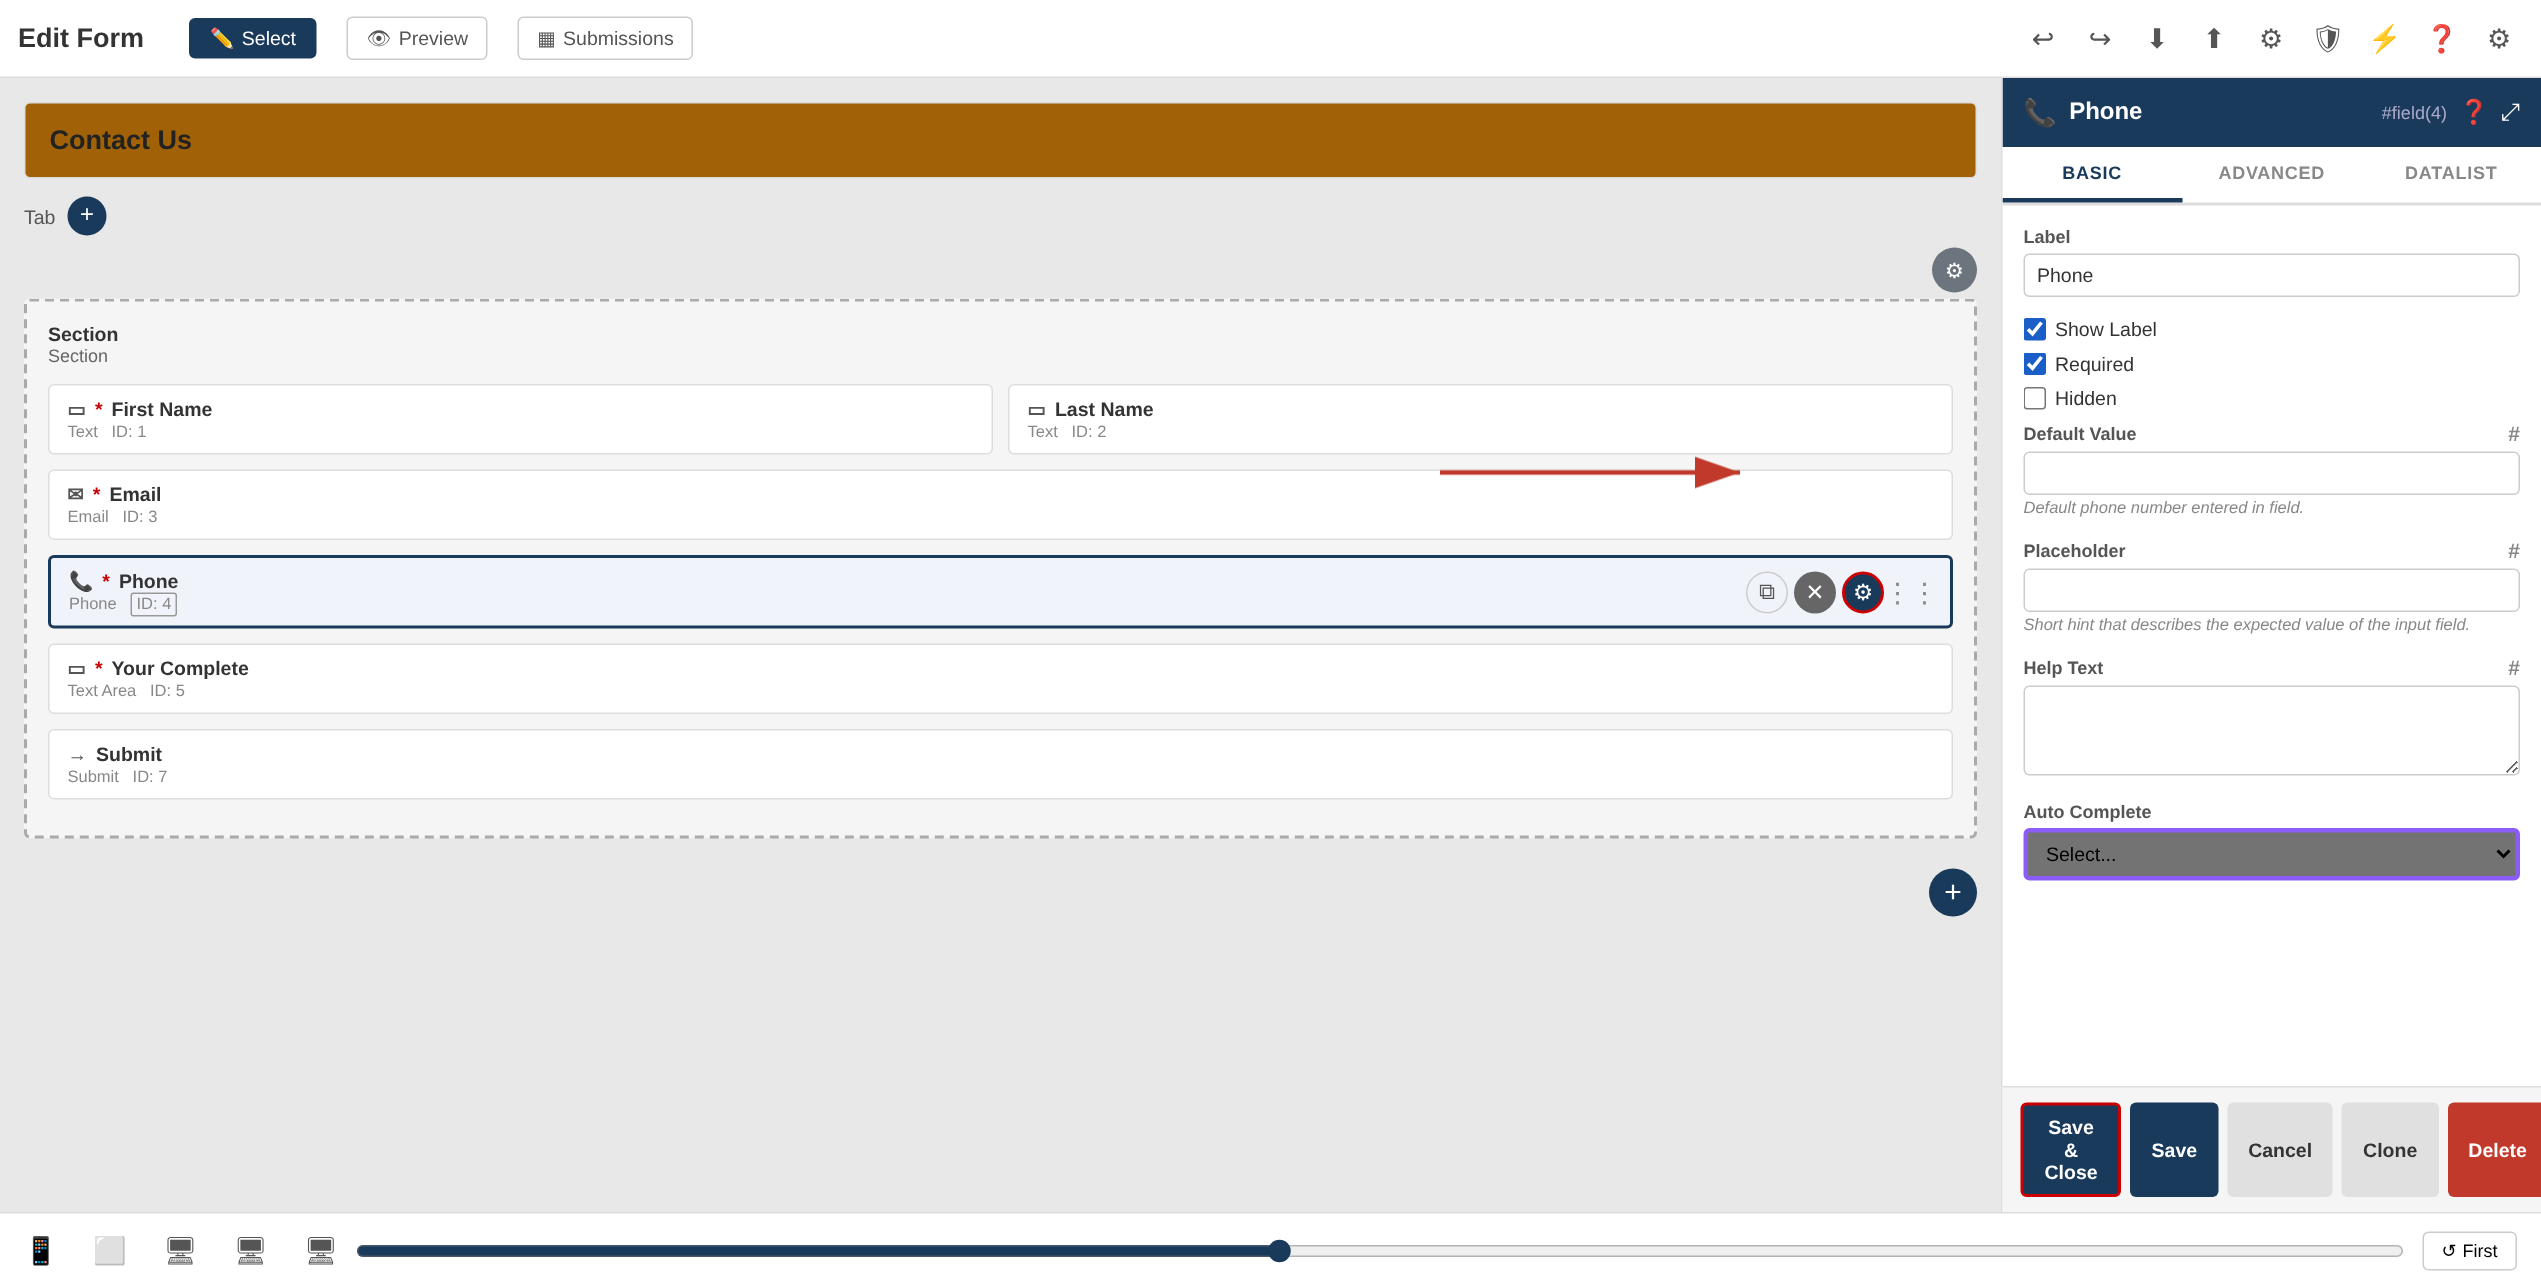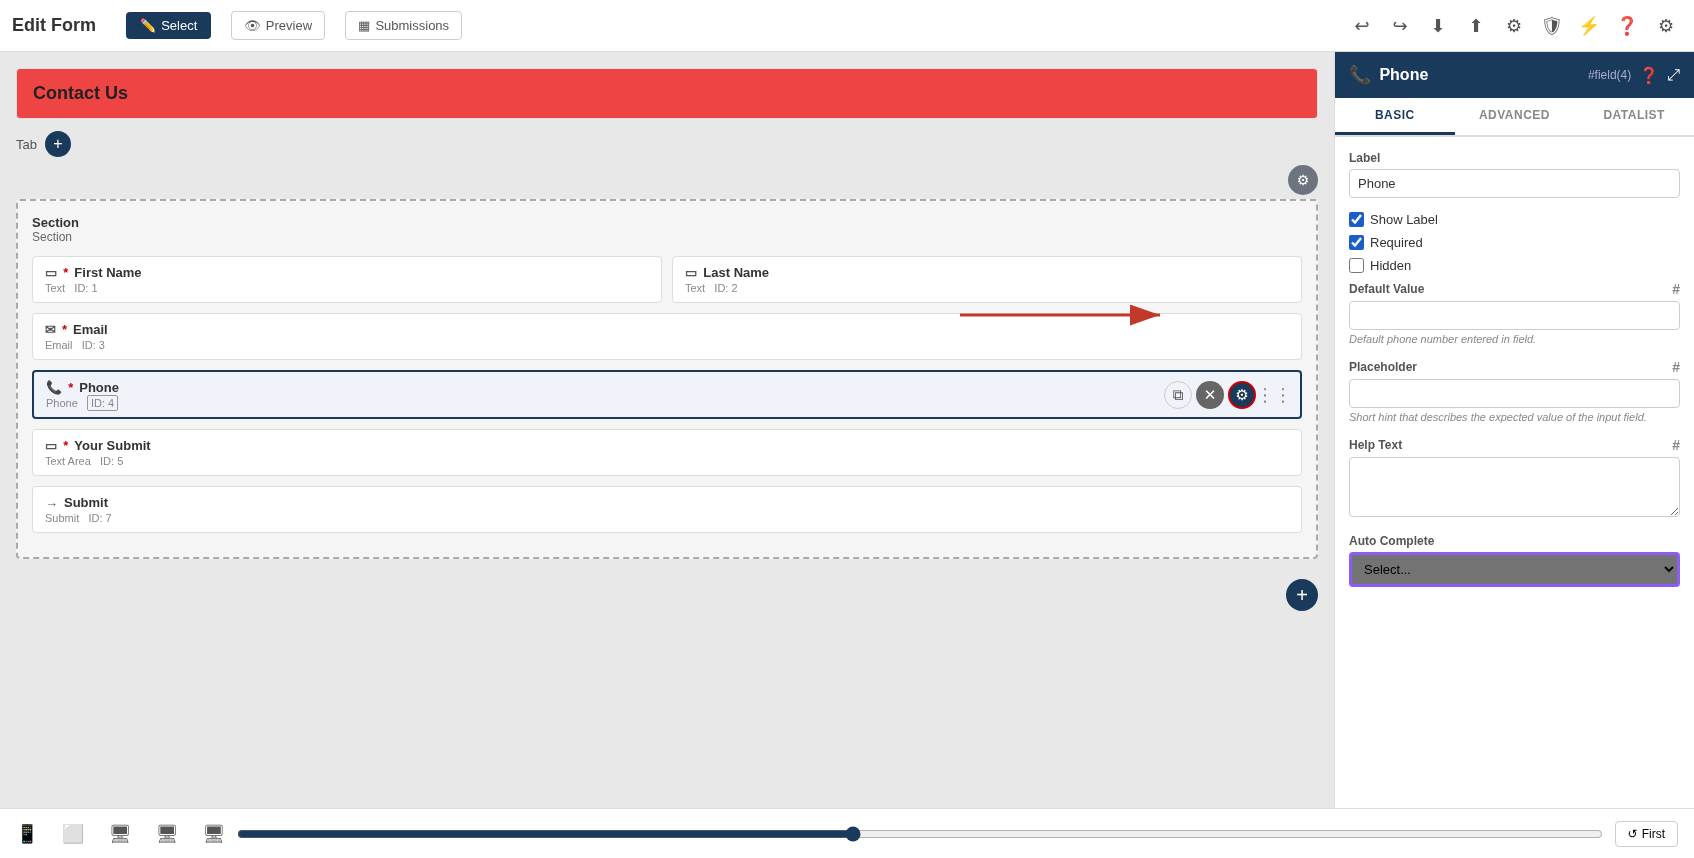--- a/index.html
+++ b/index.html
@@ -16,21 +16,21 @@
     .btn-submissions { background: #fff; color: #555; border: 1px solid #ccc; border-radius: 4px; padding: 6px 12px; cursor: pointer; font-size: 13px; display: flex; align-items: center; gap: 5px; }
     .toolbar-spacer { flex: 1; }
     .toolbar-icons { display: flex; gap: 6px; align-items: center; }
     .toolbar-icon-btn { background: none; border: none; cursor: pointer; color: #555; font-size: 18px; width: 32px; height: 32px; border-radius: 50%; display: flex; align-items: center; justify-content: center; }
 
     
     .main-layout { display: flex; flex: 1; overflow: hidden; }
 
     
     .form-canvas { flex: 1; overflow-y: auto; padding: 16px; background: #e8e8e8; }
-    .form-title-bar { background: #ef4444; border: 1px solid #ddd; border-radius: 4px; padding: 14px 16px; margin-bottom: 12px; font-size: 18px; font-weight: bold; color: #222; }
+    .form-title-bar { background: #a16207; border: 1px solid #ddd; border-radius: 4px; padding: 14px 16px; margin-bottom: 12px; font-size: 18px; font-weight: bold; color: #222; }
     .tab-bar { display: flex; align-items: center; margin-bottom: 8px; }
     .tab-label { font-size: 13px; color: #555; margin-right: 8px; }
     .tab-add-btn { background: #1a3a5c; color: #fff; border: none; border-radius: 50%; width: 26px; height: 26px; font-size: 16px; cursor: pointer; display: flex; align-items: center; justify-content: center; }
     .section-gear { display: flex; justify-content: flex-end; margin-bottom: 4px; }
     .section-gear-btn { background: #6c757d; color: #fff; border: none; border-radius: 50%; width: 30px; height: 30px; cursor: pointer; font-size: 14px; display: flex; align-items: center; justify-content: center; }
 
     .section-container { border: 2px dashed #aaa; border-radius: 4px; padding: 14px; background: #f5f5f5; margin-bottom: 12px; }
     .section-header { margin-bottom: 12px; }
     .section-title { font-weight: bold; font-size: 13px; color: #333; }
     .section-sub { font-size: 12px; color: #666; }
@@ -204,21 +204,21 @@
             </div>
           </div>
         </div>
       </div>
 
       <div class="field-row">
         <div class="field-box">
           <div class="field-box-header">
             <span class="field-icon">▭</span>
             <span class="field-required">*</span>
-            <span>Your Submit</span>
+            <span>Your Complete</span>
           </div>
           <div class="field-box-sub">Text Area &nbsp; ID: 5</div>
         </div>
       </div>
 
       <div class="field-row">
         <div class="field-box">
           <div class="field-box-header">
             <span class="field-icon">→</span>
             <span>Submit</span>
@@ -306,20 +306,27 @@
         </div>
         <select class="select-field">
           <option>Select...</option>
           <option>On</option>
           <option>Off</option>
         </select>
       </div>
 
     </div>
 
+    <div class="panel-footer">
+      <button class="footer-btn save-close">Save &amp; Close</button>
+      <button class="footer-btn save">Save</button>
+      <button class="footer-btn cancel">Cancel</button>
+      <button class="footer-btn clone">Clone</button>
+      <button class="footer-btn delete">Delete</button>
+    </div>
   </div>
 
 </div>
 
 <div class="zoom-bar">
   <div class="zoom-icons">
     <button class="zoom-icon-btn">📱</button>
     <button class="zoom-icon-btn">⬜</button>
     <button class="zoom-icon-btn">🖥</button>
     <button class="zoom-icon-btn">🖥</button>

